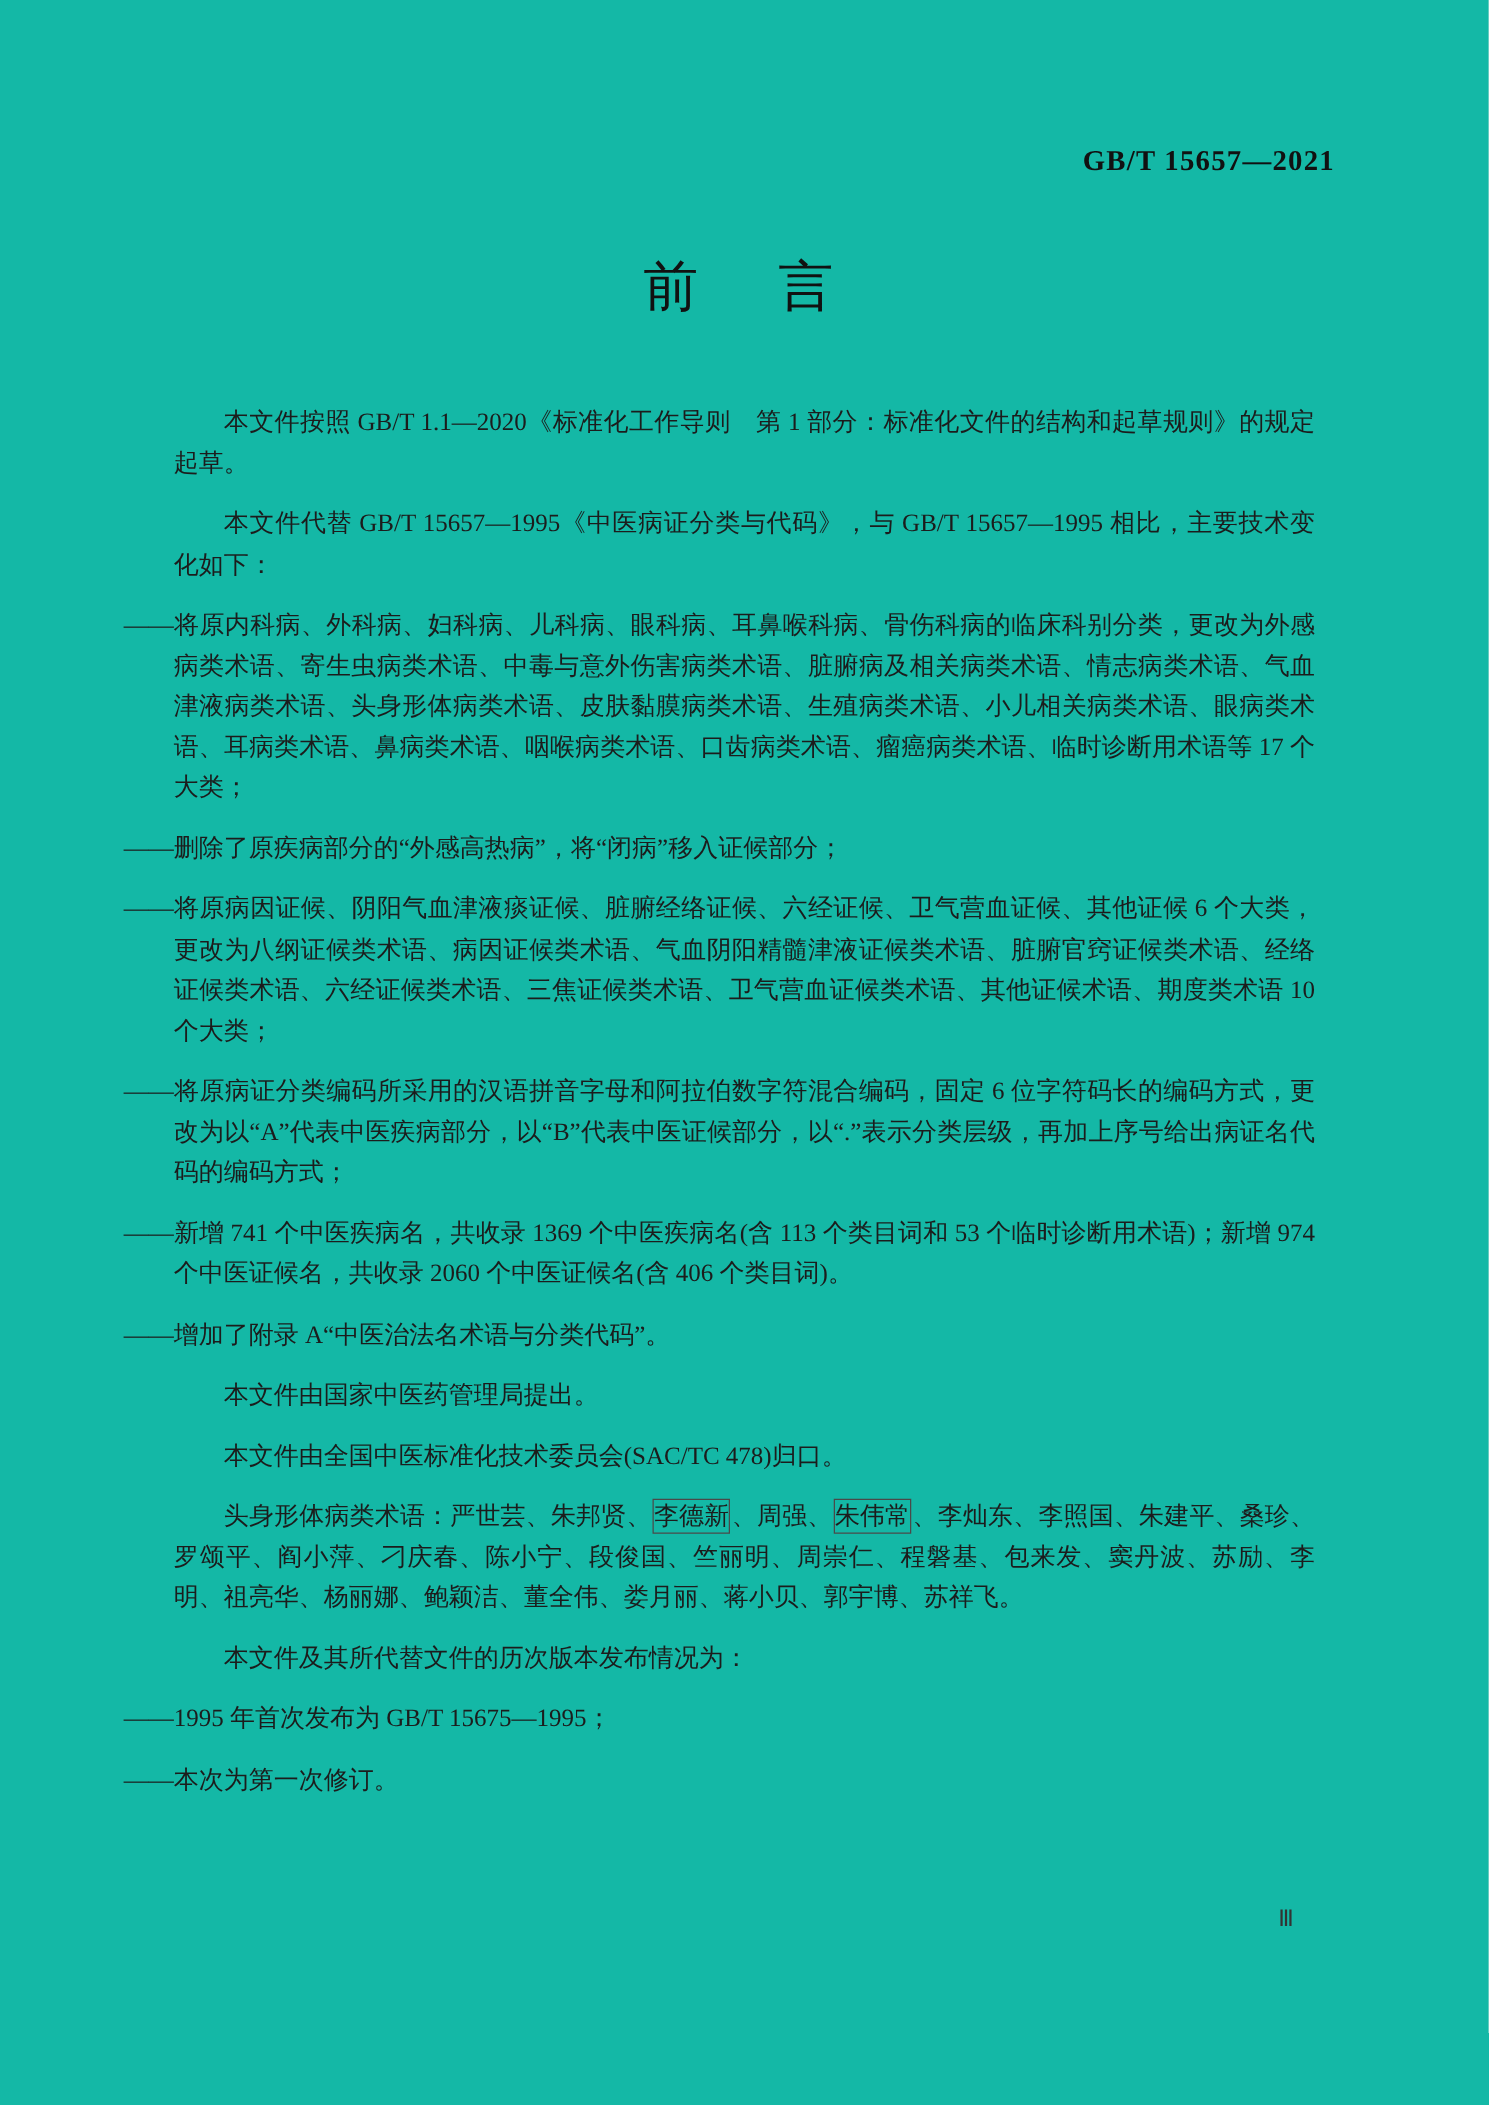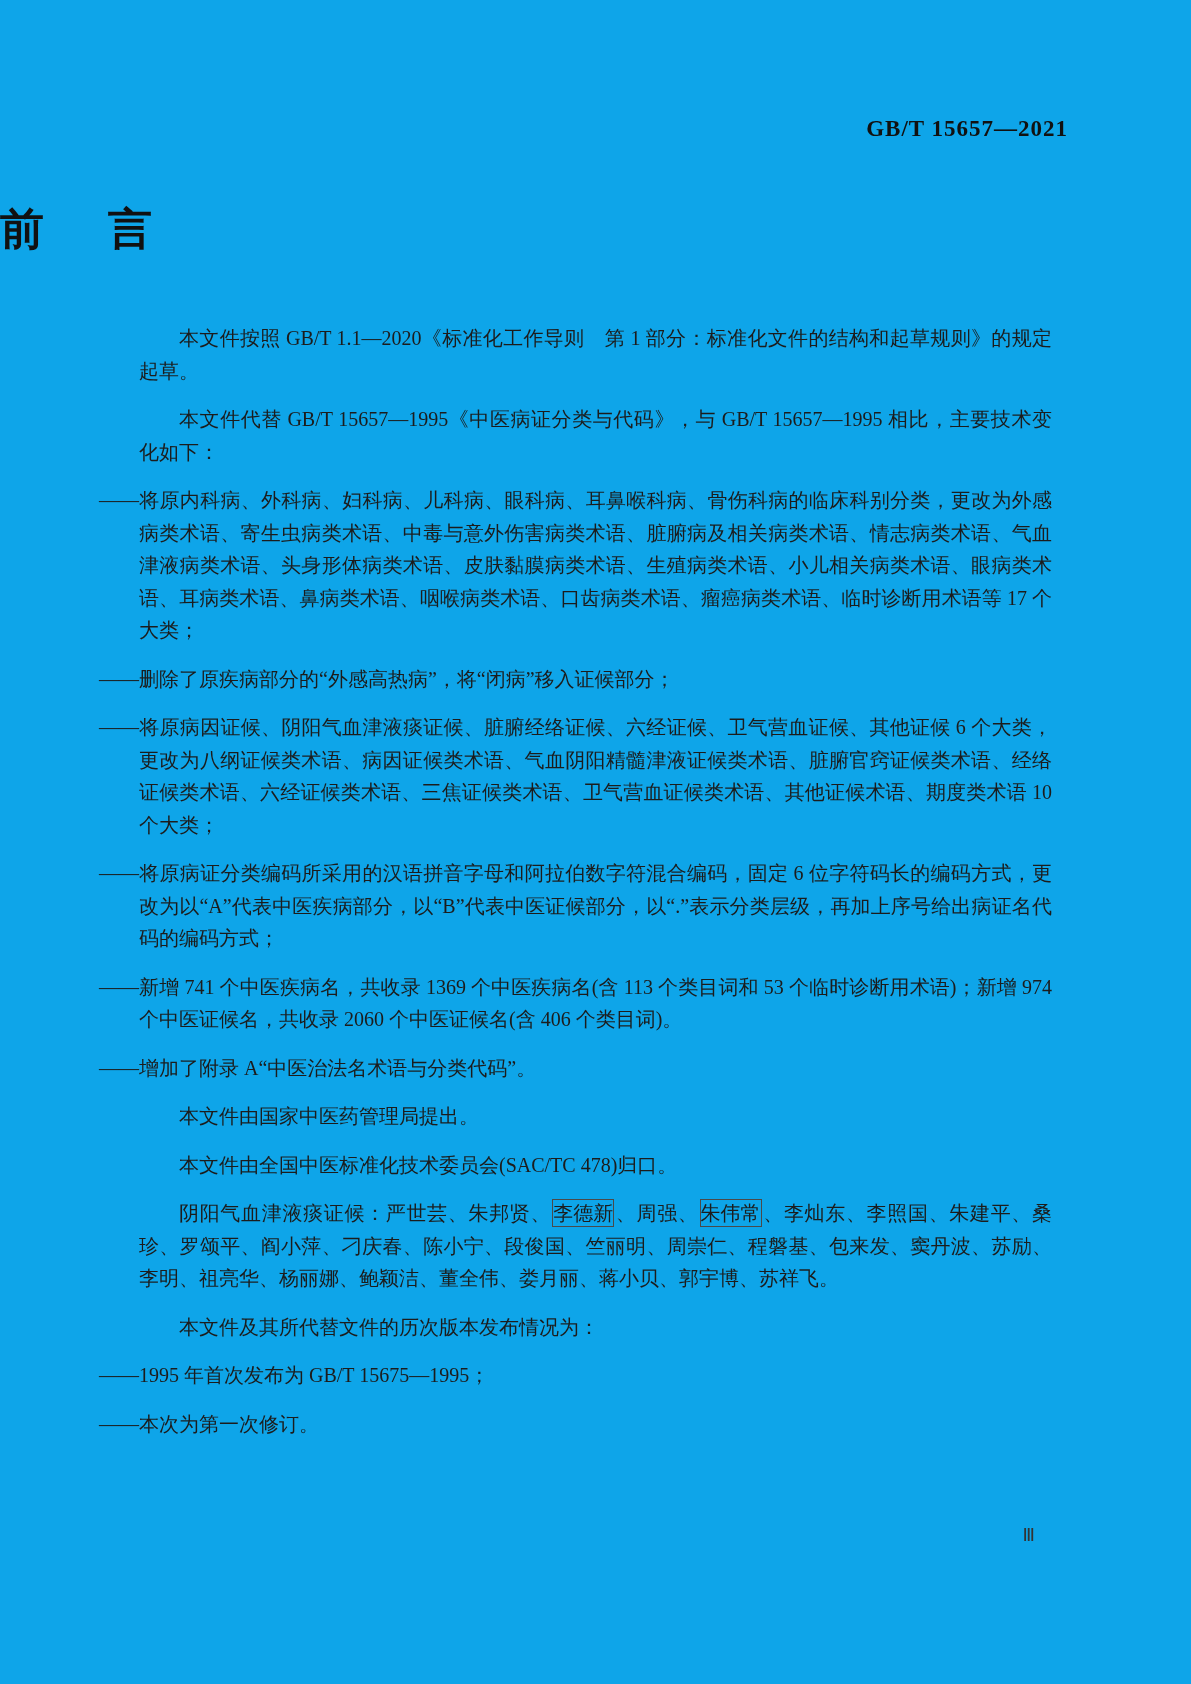--- a/index.html
+++ b/index.html
@@ -1,43 +1,43 @@
 <!DOCTYPE html>
 <html><head>
 <meta charset="utf-8">
 <style>
   html, body { margin: 0; padding: 0; background: #e8e8e8; }
   .page {
     position: relative;
     width: 1191px;
     height: 1684px;
     margin: 0 auto;
-    background: #0ea5e9;
+    background: #14b8a6;
     color: #1c1c1c;
     font-family: "Liberation Serif", serif;
     overflow: hidden;
   }
   .std-number {
     position: absolute;
     top: 116px;
     right: 123px;
     font-size: 23px;
     font-weight: bold;
     letter-spacing: 1px;
     color: #111;
   }
   .doc-title {
     position: absolute;
     top: 200px;
     left: 0;
     width: 100%;
-    text-align: left;
+    text-align: center;
     font-family: "Liberation Sans", sans-serif;
     font-size: 44px;
-    font-weight: bold;
+    font-weight: normal;
     letter-spacing: 10px;
     color: #111;
   }
   .doc-body {
     position: absolute;
     top: 306px;
     left: 123px;
     width: 945px;
     font-size: 20px;
     line-height: 32.5px;
@@ -76,20 +76,20 @@
       <p class="para"><span>本文件按照 GB/T 1.1—2020《标准化工作导则　第 1 部分：标准化文件的结构和起草规则》的规定起草。</span></p>
       <p class="para"><span>本文件代替 GB/T 15657—1995《中医病证分类与代码》，与 GB/T 15657—1995 相比，主要技术变化如下：</span></p>
       <p class="bullet"><span class="dash">——</span><span>将原内科病、外科病、妇科病、儿科病、眼科病、耳鼻喉科病、骨伤科病的临床科别分类，更改为外感病类术语、寄生虫病类术语、中毒与意外伤害病类术语、脏腑病及相关病类术语、情志病类术语、气血津液病类术语、头身形体病类术语、皮肤黏膜病类术语、生殖病类术语、小儿相关病类术语、眼病类术语、耳病类术语、鼻病类术语、咽喉病类术语、口齿病类术语、瘤癌病类术语、临时诊断用术语等 17 个大类；</span></p>
       <p class="bullet"><span class="dash">——</span><span>删除了原疾病部分的“外感高热病”，将“闭病”移入证候部分；</span></p>
       <p class="bullet"><span class="dash">——</span><span>将原病因证候、阴阳气血津液痰证候、脏腑经络证候、六经证候、卫气营血证候、其他证候 6 个大类，更改为八纲证候类术语、病因证候类术语、气血阴阳精髓津液证候类术语、脏腑官窍证候类术语、经络证候类术语、六经证候类术语、三焦证候类术语、卫气营血证候类术语、其他证候术语、期度类术语 10 个大类；</span></p>
       <p class="bullet"><span class="dash">——</span><span>将原病证分类编码所采用的汉语拼音字母和阿拉伯数字符混合编码，固定 6 位字符码长的编码方式，更改为以“A”代表中医疾病部分，以“B”代表中医证候部分，以“.”表示分类层级，再加上序号给出病证名代码的编码方式；</span></p>
       <p class="bullet"><span class="dash">——</span><span>新增 741 个中医疾病名，共收录 1369 个中医疾病名(含 113 个类目词和 53 个临时诊断用术语)；新增 974 个中医证候名，共收录 2060 个中医证候名(含 406 个类目词)。</span></p>
       <p class="bullet"><span class="dash">——</span><span>增加了附录 A“中医治法名术语与分类代码”。</span></p>
       <p class="para"><span>本文件由国家中医药管理局提出。</span></p>
       <p class="para"><span>本文件由全国中医标准化技术委员会(SAC/TC 478)归口。</span></p>
-      <p class="para"><span>阴阳气血津液痰证候：严世芸、朱邦贤、</span><span class="boxed">李德新</span><span>、周强、</span><span class="boxed">朱伟常</span><span>、李灿东、李照国、朱建平、桑珍、罗颂平、阎小萍、刁庆春、陈小宁、段俊国、竺丽明、周崇仁、程磐基、包来发、窦丹波、苏励、李明、祖亮华、杨丽娜、鲍颖洁、董全伟、娄月丽、蒋小贝、郭宇博、苏祥飞。</span></p>
+      <p class="para"><span>头身形体病类术语：严世芸、朱邦贤、</span><span class="boxed">李德新</span><span>、周强、</span><span class="boxed">朱伟常</span><span>、李灿东、李照国、朱建平、桑珍、罗颂平、阎小萍、刁庆春、陈小宁、段俊国、竺丽明、周崇仁、程磐基、包来发、窦丹波、苏励、李明、祖亮华、杨丽娜、鲍颖洁、董全伟、娄月丽、蒋小贝、郭宇博、苏祥飞。</span></p>
       <p class="para"><span>本文件及其所代替文件的历次版本发布情况为：</span></p>
       <p class="bullet"><span class="dash">——</span><span>1995 年首次发布为 GB/T 15675—1995；</span></p>
       <p class="bullet"><span class="dash">——</span><span>本次为第一次修订。</span></p>
     </div>
 
   <div class="page-number">Ⅲ</div>
 </div>
 
 </body></html>

